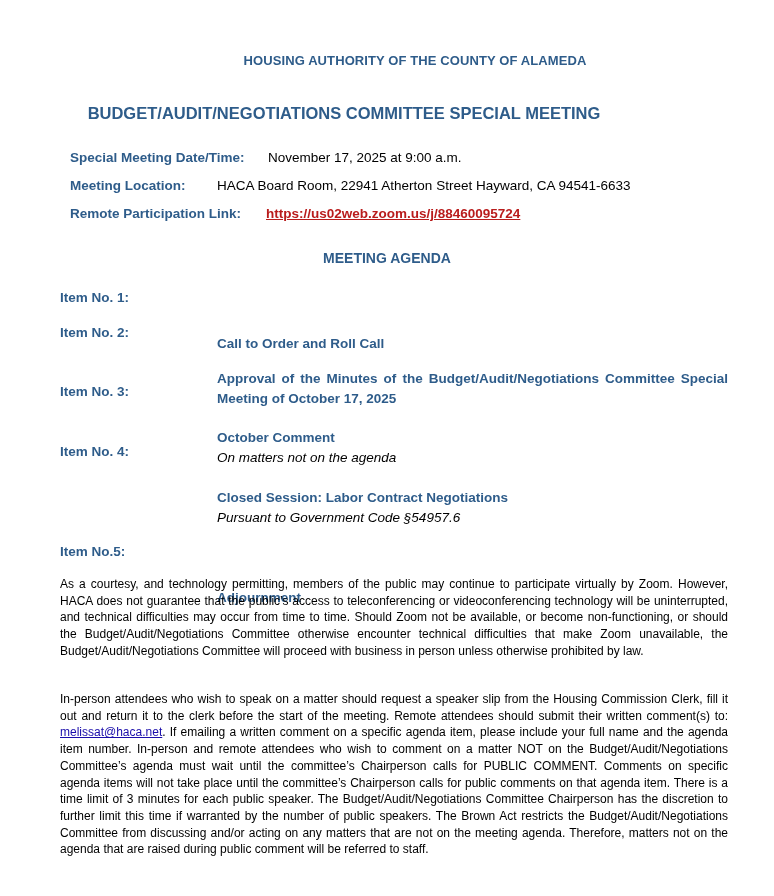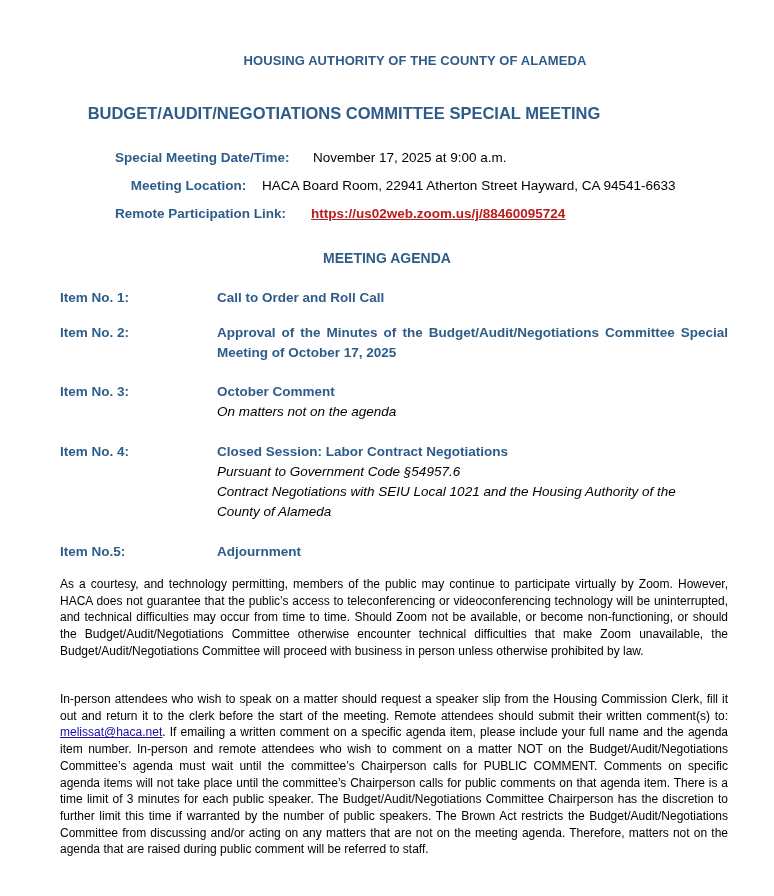--- a/index.html
+++ b/index.html
@@ -12,55 +12,55 @@
       position: absolute; top: 53px; left: 0; width: 774px; text-align: center;
       font-size: 13px; font-weight: bold; color: #2e5c8a; letter-spacing: 0.1px; margin-left: 28px;
     }
     .title {
       position: absolute; top: 104px; left: 0; width: 688px; text-align: center;
       font-size: 16.5px; font-weight: bold; color: #2e5c8a;
     }
     .meta-row {
       position: absolute; left: 70px; font-size: 13.5px; white-space: nowrap;
     }
-    .meta-label { font-weight: bold; color: #2e5c8a; display: inline-block; margin-left: 45px; }
+    .meta-label { font-weight: bold; color: #2e5c8a; display: inline-block; }
     .meta-value { color: #000; }
     .meta-link { color: #b91c1c; font-weight: bold; text-decoration: underline; }
     .agenda-title {
       position: absolute; top: 250px; left: 0; width: 774px; text-align: center;
       font-size: 14px; font-weight: bold; color: #2e5c8a;
     }
     .item {
       position: absolute; left: 60px; width: 668px; font-size: 13.5px; line-height: 20px;
     }
     .item-no {
       position: absolute; left: 0; top: 0; font-weight: bold; color: #2e5c8a;
     }
     .item-body { position: absolute; left: 157px; top: 0; width: 511px; }
-    .item-title { font-weight: bold; color: #2e5c8a; }
+    .item-title { font-weight: bold; color: #2e5c8a; margin-top: 46px; }
     .item-title.justify { text-align: justify; text-align-last: left; }
     .item-sub { font-style: italic; color: #000; }
     .para {
       position: absolute; left: 60px; width: 668px; font-size: 12px; line-height: 16.7px;
       text-align: justify; color: #000;
     }
     .para a { color: #1a0dab; text-decoration: underline; }
   </style>
 </head>
 <body>
 
 <div>
 
   <div class="org">HOUSING AUTHORITY OF THE COUNTY OF ALAMEDA</div>
   <div class="title">BUDGET/AUDIT/NEGOTIATIONS COMMITTEE SPECIAL MEETING</div>
 
   <div class="meta-row" style="top:150px;">
     <span class="meta-label" style="width:198px;">Special Meeting Date/Time:</span><span class="meta-value">November 17, 2025 at 9:00 a.m.</span>
   </div>
-  <div class="meta-row" style="top:178px;text-align:center;">
+  <div class="meta-row" style="top:178px;">
     <span class="meta-label" style="width:147px;">Meeting Location:</span><span class="meta-value">HACA Board Room, 22941 Atherton Street Hayward, CA  94541-6633</span>
   </div>
   <div class="meta-row" style="top:206px;">
     <span class="meta-label" style="width:196px;">Remote Participation Link:</span><a class="meta-link">https://us02web.zoom.us/j/88460095724</a>
   </div>
 
   <div class="agenda-title">MEETING AGENDA</div>
 
   <div class="item" style="top:288px;">
     <span class="item-no">Item No. 1:</span>
@@ -82,21 +82,20 @@
       <div class="item-title">October Comment</div>
       <div class="item-sub">On matters not on the agenda</div>
     </div>
   </div>
 
   <div class="item" style="top:442px;">
     <span class="item-no">Item No. 4:</span>
     <div class="item-body" style="width:490px;">
       <div class="item-title">Closed Session:  Labor Contract Negotiations</div>
       <div class="item-sub">Pursuant to Government Code §54957.6</div>
-      <div class="item-sub">Contract Negotiations with SEIU Local 1021 and the Housing Authority of the County of Alameda</div>
     </div>
   </div>
 
   <div class="item" style="top:542px;">
     <span class="item-no">Item No.5:</span>
     <div class="item-body">
       <div class="item-title">Adjournment</div>
     </div>
   </div>
 

